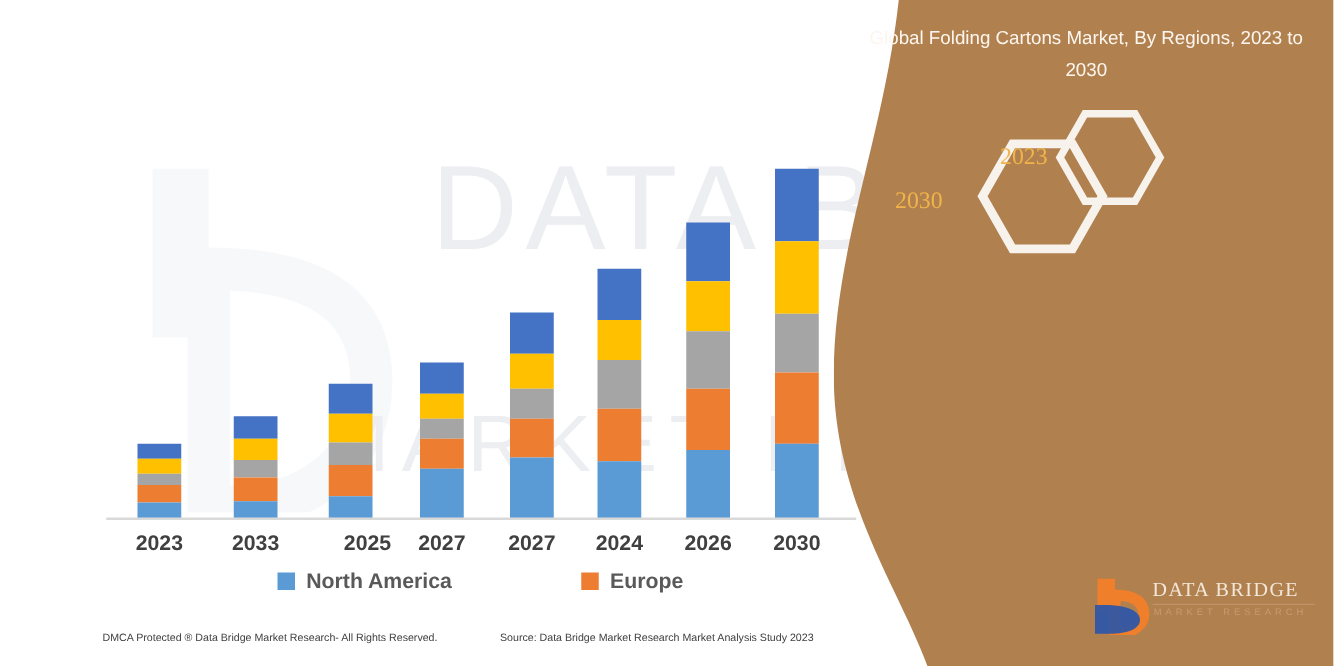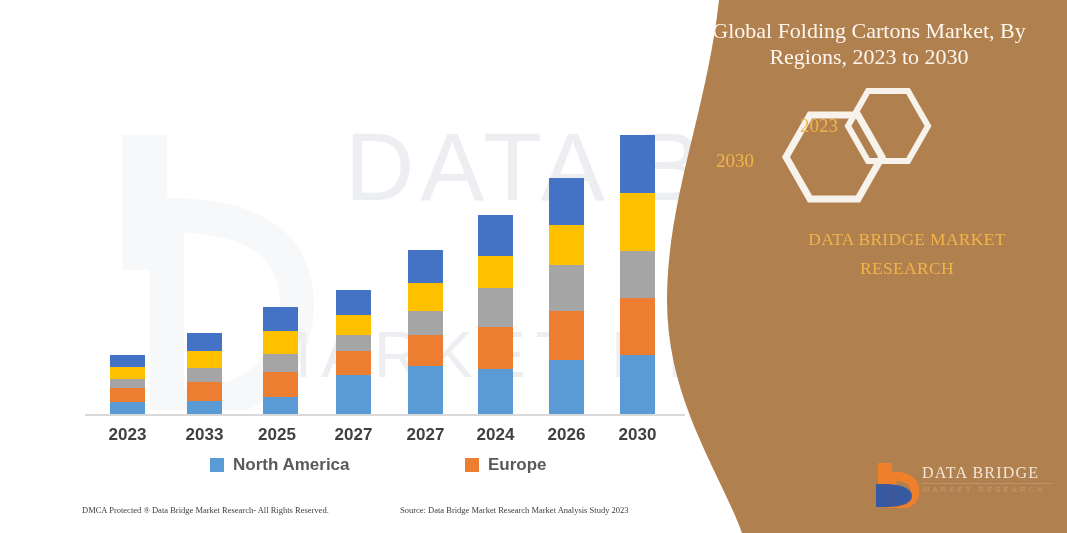--- a/index.html
+++ b/index.html
@@ -60,42 +60,42 @@
   .legend{position:absolute;left:85px;top:455px;width:600px;height:26px;}
   .legend-item{position:absolute;display:flex;align-items:center;gap:9px;}
   .swatch{width:14px;height:14px;display:inline-block;}
   .legend-label{font-size:17px;font-weight:bold;color:#595959;font-family:"Liberation Sans", sans-serif;}
 
   
   .footer{position:absolute;left:0;top:505px;width:760px;height:24px;}
   .foot-txt{
     position:absolute;top:0;
     font-size:8.5px;color:#404040;
-    font-family:Liberation Serif, serif;
+    font-family:Liberation Sans, sans-serif;
     white-space:nowrap;
     text-align:center;
   }
   .foot-left{left:82px;}
   .foot-right{left:400px;}
 
   
   .right-panel{
     position:absolute;right:0;top:0;width:400px;height:533px;
     z-index:2;
   }
   .brown-shape{position:absolute;inset:0;}
 
   .right-content{position:absolute;left:0;top:0;width:400px;height:533px;z-index:3;}
 
   .right-title{
     position:absolute;left:22px;top:18px;width:360px;
     text-align:center;
-    font-size:22px;line-height:26px;
+    font-size:15px;line-height:26px;
     color:#fdf6ef;
-    font-family:Liberation Serif, serif;
+    font-family:Liberation Sans, sans-serif;
   }
 
   .hexwrap{position:absolute;left:105px;top:85px;width:230px;height:125px;}
   .hex-label{
     position:absolute;
     color:#f0b44a;
     font-size:19px;
     font-family:"Liberation Serif", serif;
     text-align:center;
   }
@@ -195,30 +195,30 @@
           <div class="seg" style="background: rgb(165, 165, 165); height: 47px;"></div>
           <div class="seg" style="background: rgb(237, 125, 49); height: 57px;"></div>
           <div class="seg" style="background: rgb(91, 155, 213); height: 60px;"></div>
         </div>
       </div>
     <div class="axis-line"></div>
 
     <div class="xlabels" id="xlabels">
         <div class="xlab" style="left: 7.5px;">2023</div>
         <div class="xlab" style="left: 84.5px;">2033</div>
-        <div class="xlab" style="left: 157px;">2025</div>
+        <div class="xlab" style="left: 174px;">2025</div>
         <div class="xlab" style="left: 233.5px;">2027</div>
         <div class="xlab" style="left: 305.5px;">2027</div>
         <div class="xlab" style="left: 375.5px;">2024</div>
         <div class="xlab" style="left: 446.5px;">2026</div>
         <div class="xlab" style="left: 517.5px;">2030</div>
       </div>
 
     <div class="legend" id="legend">
-        <div class="legend-item" style="left: 125px;">
+        <div class="legend-item" style="left: 137px;">
           <span class="swatch" style="background: rgb(91, 155, 213);"></span>
           <span class="legend-label">North America</span>
         </div>
         <div class="legend-item" style="left: 380px;">
           <span class="swatch" style="background: rgb(237, 125, 49);"></span>
           <span class="legend-label">Europe</span>
         </div>
       </div>
 
     <div class="footer">
@@ -237,24 +237,20 @@
 
       <div class="hexwrap">
         <svg width="230" height="125" viewBox="0 0 230 125">
           <polygon points="96,6 136,6 156,41 136,76 96,76 76,41" fill="none" stroke="#f7f2ec" stroke-width="6"></polygon>
           <polygon points="38,30 86,30 110,72 86,114 38,114 14,72" fill="none" stroke="#f7f2ec" stroke-width="7"></polygon>
         </svg>
       </div>
       <div class="hex-label hex-2030">2030</div>
       <div class="hex-label hex-2023">2023</div>
 
-      <div class="brand">
-        <div>DATA BRIDGE MARKET</div>
-        <div>RESEARCH</div>
-      </div>
     </div>
   </div>
 
   <div class="logo">
     <svg width="50" height="50" viewBox="0 0 50 50">
       <path d="M8 5 L22 5 L22 30 L8 30 Z" fill="#ef7f2a"></path>
       <path d="M22 18 C38 18 45 24 45 33 C45 42 37 48 25 48 L22 48 Z" fill="none" stroke="#ef7f2a" stroke-width="9"></path>
       <path d="M14 26 C32 26 42 31 42 38 C42 45 32 49 18 49 L6 49 C6 40 6 32 6 26 Z" fill="#2d56a8" opacity="0.92"></path>
     </svg>
     <div class="logo-name">DATA BRIDGE</div>

